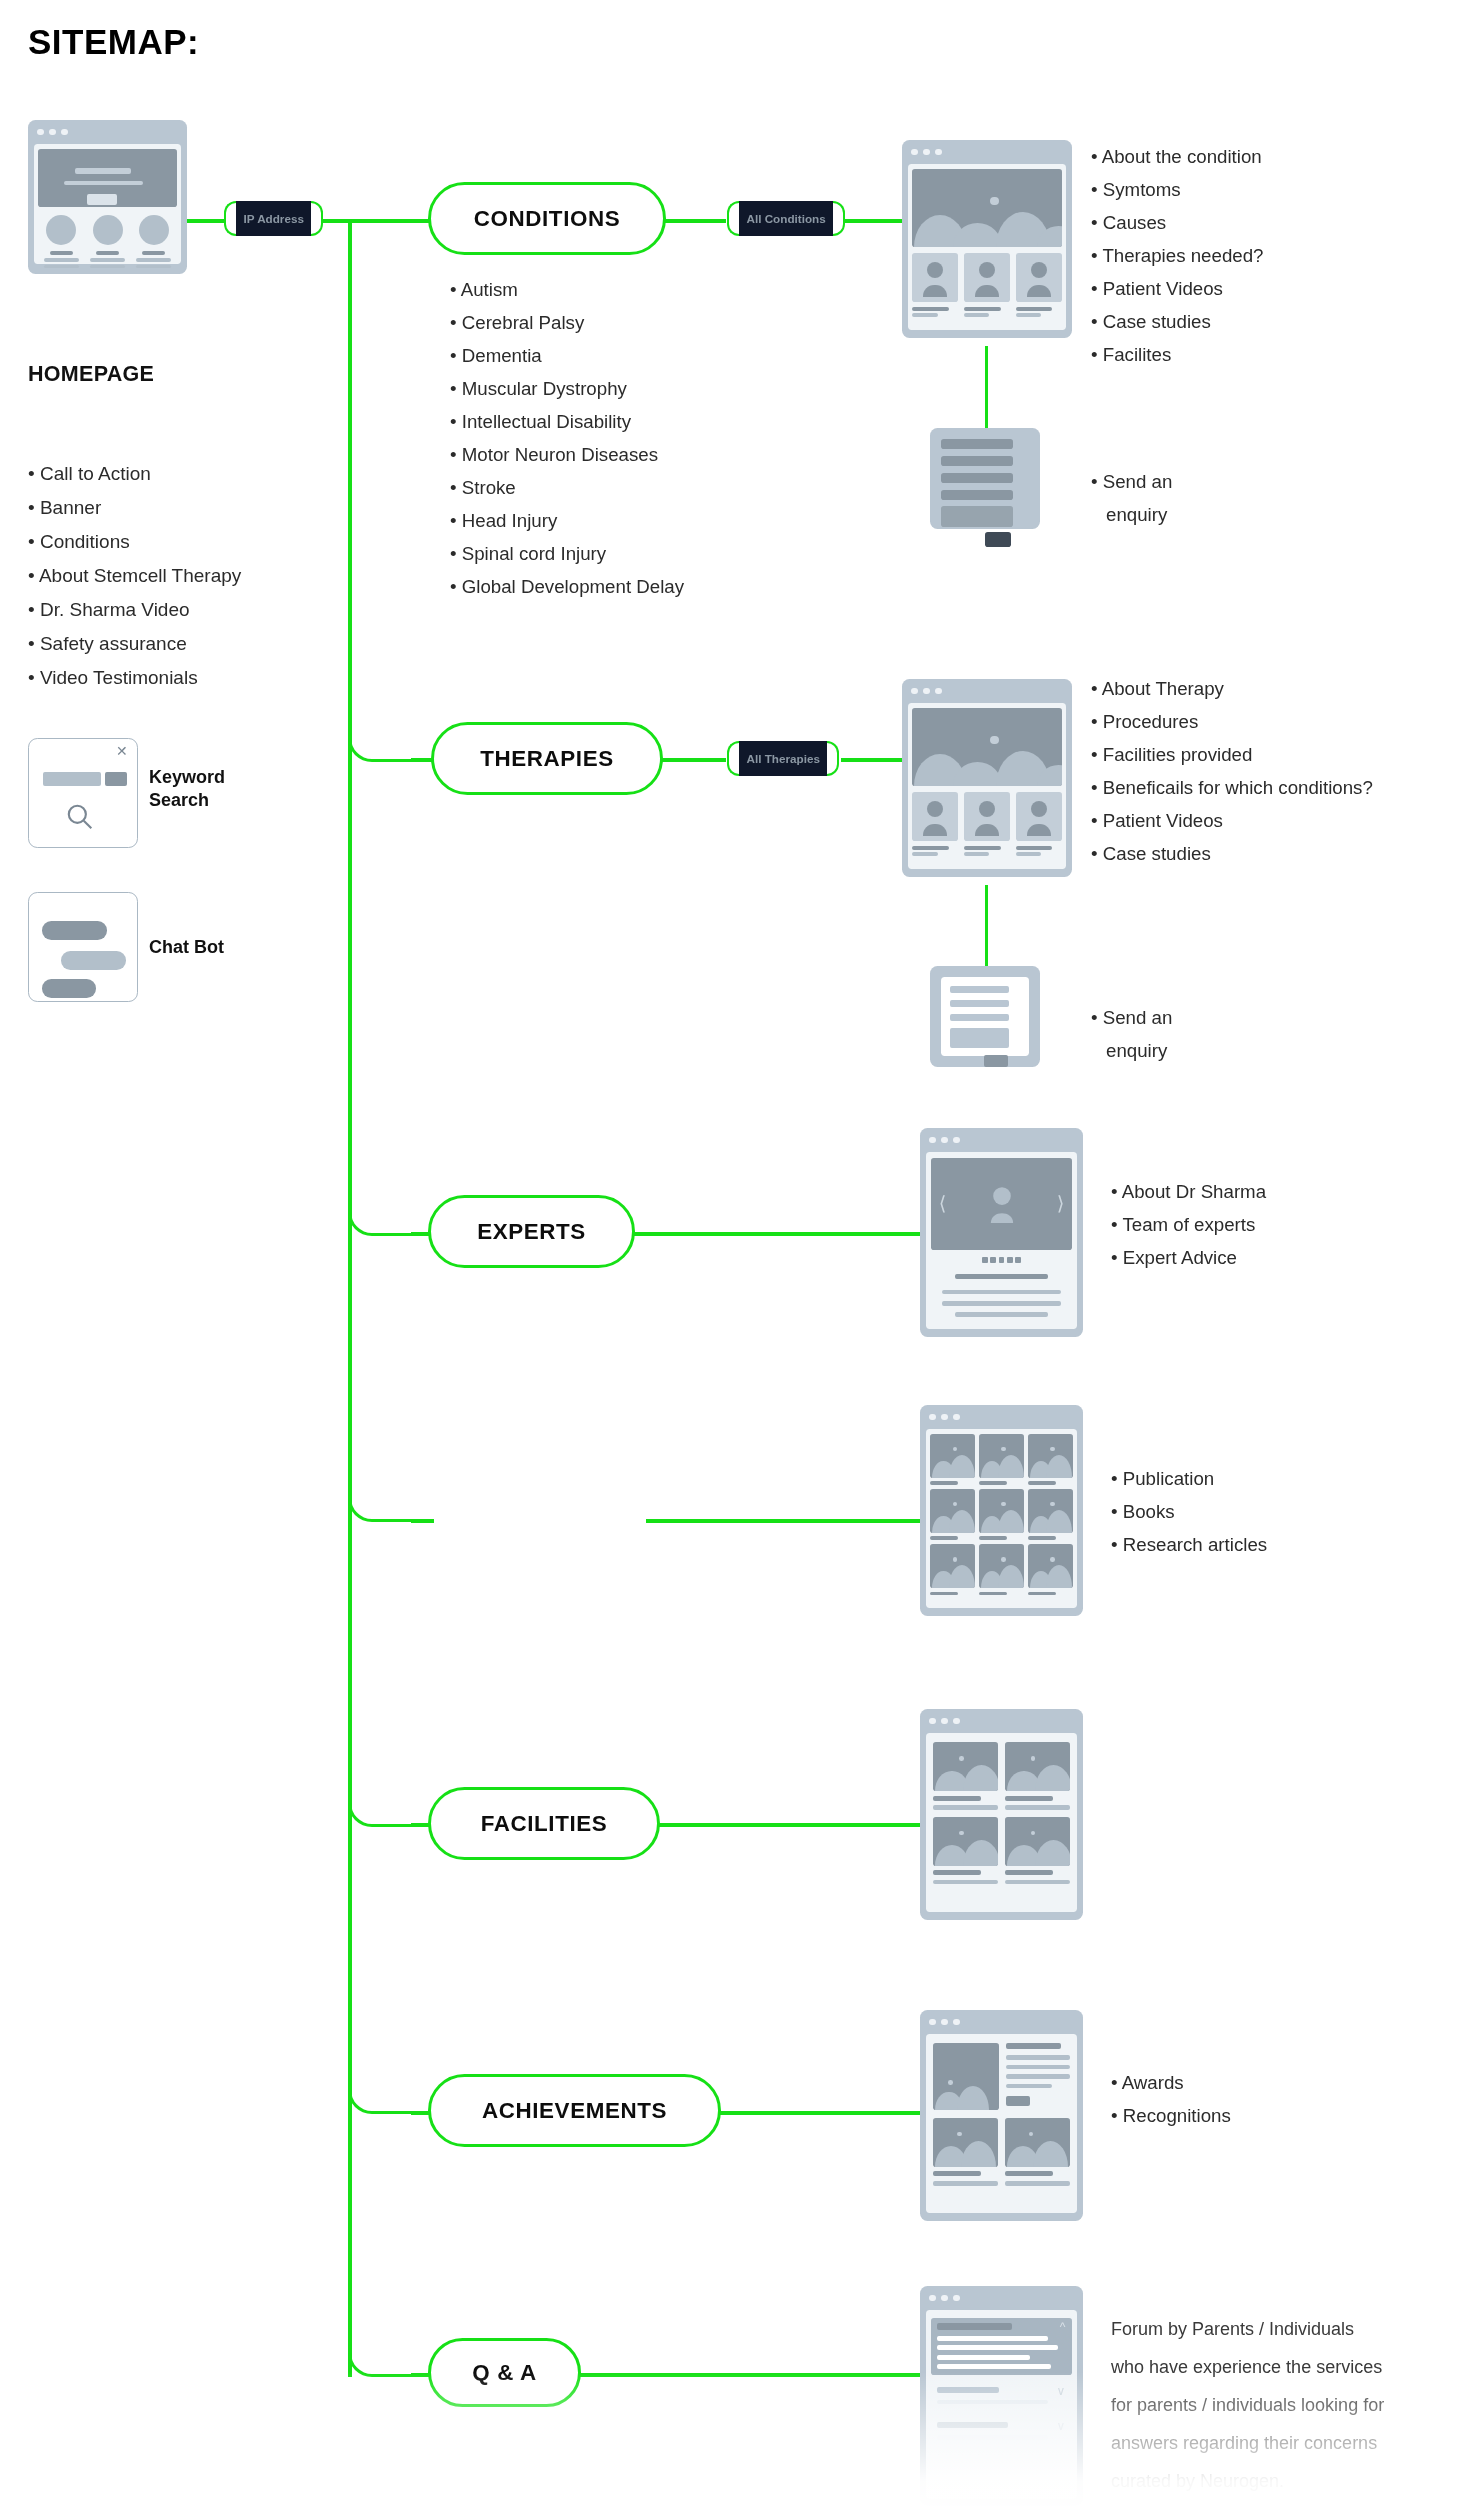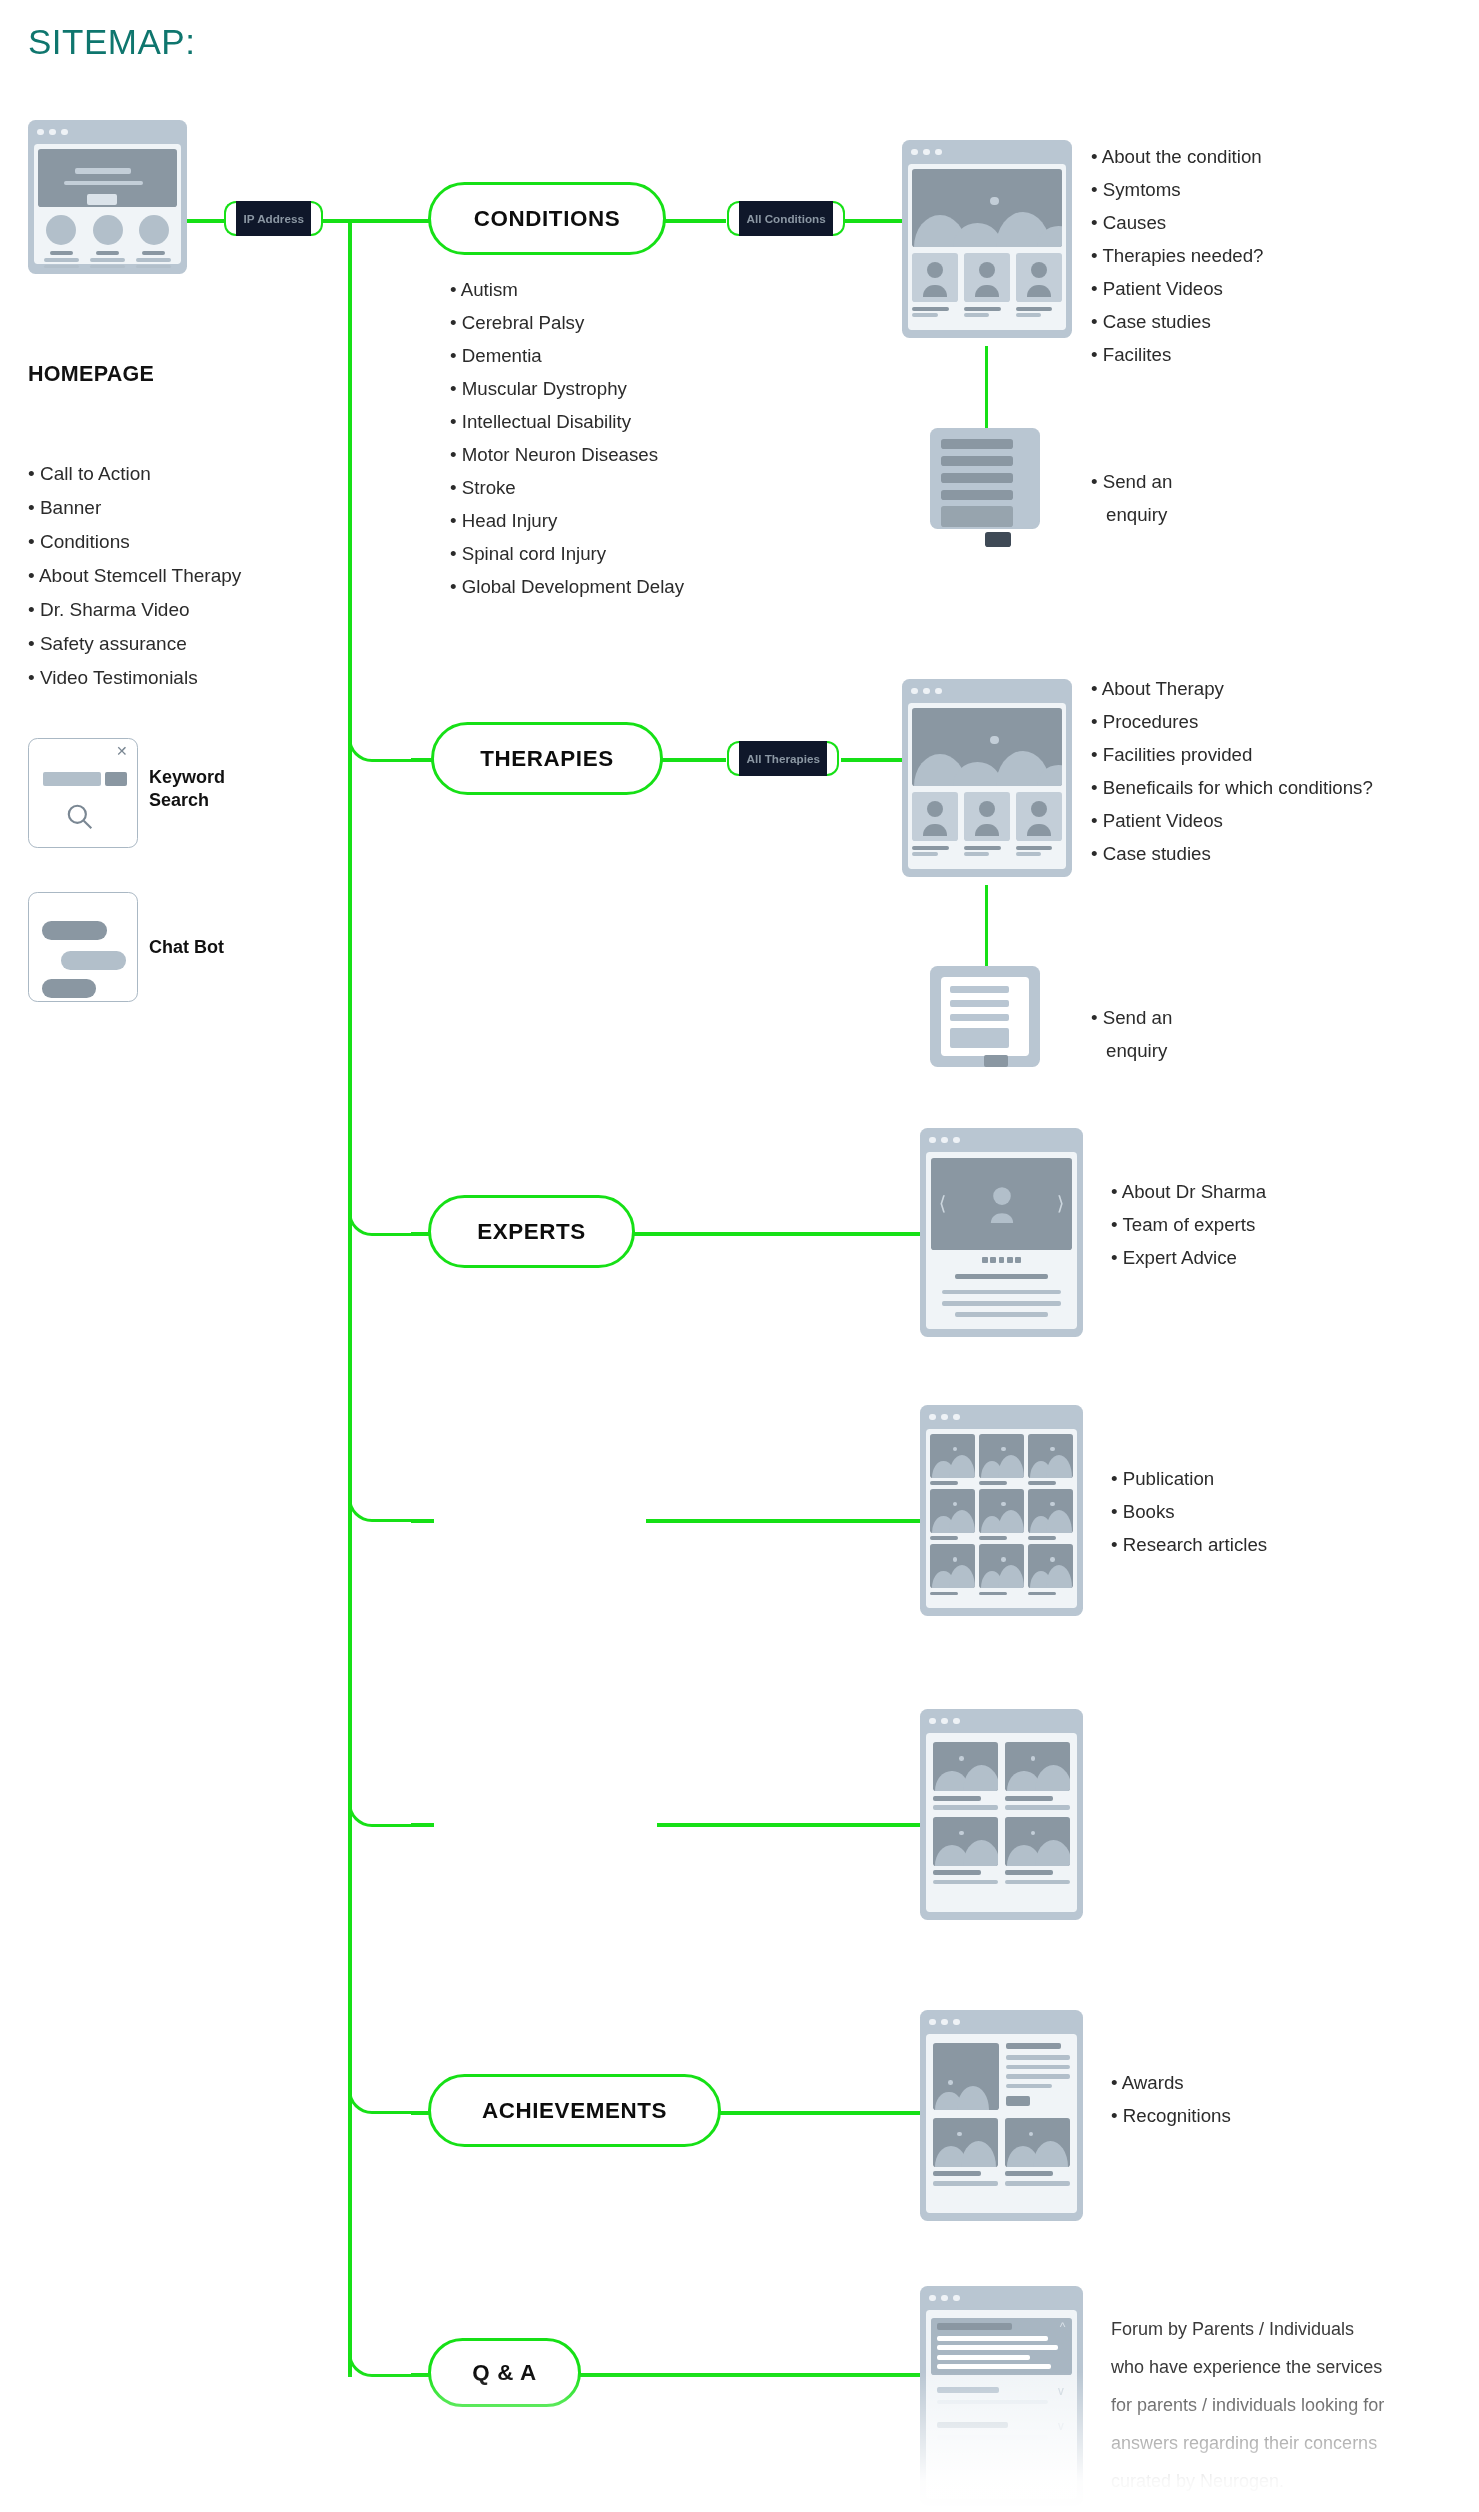--- a/index.html
+++ b/index.html
@@ -7,22 +7,22 @@
     width: 1479px; height: 2512px;
     background: #ffffff;
     font-family: "Liberation Sans", sans-serif;
     overflow: hidden;
   }
   #page { position: relative; width: 1479px; height: 2512px; }
 
   
   .title {
     position: absolute; left: 28px; top: 22.4px;
-    font-size: 35px; font-weight: 400; letter-spacing: 0.5px;
-    color: #0f766e;
+    font-size: 35px; font-weight: 700; letter-spacing: 0.5px;
+    color: #000000;
   }
 
   
   .bul { font-size: 19px; color: #2b2b2b; font-weight: 400; line-height: 34px; white-space: nowrap; }
   .bul-sm { font-size: 18.7px; color: #2b2b2b; line-height: 33px; white-space: nowrap; }
   .sec-head { font-size: 21.5px; font-weight: 700; color: #111; letter-spacing: 0.3px; }
 
   
   .gline { position: absolute; background: #16e016; }
   .hline { height: 3.7px; }
@@ -229,20 +229,21 @@
     <span class="bk r"></span>
   </div>
 
   <div class="pill" style="left:428px;top:182px;width:238px;height:73px;">CONDITIONS</div>
 
   <div class="pill" style="left:431px;top:722px;width:232px;height:73px;">THERAPIES</div>
 
   <div class="pill" style="left:428px;top:1195px;width:207px;height:73px;">EXPERTS</div>
 
 
+  <div class="pill" style="left:428px;top:1787px;width:232px;height:73px;">FACILITIES</div>
 
   <div class="pill" style="left:428px;top:2074px;width:293px;height:73px;">ACHIEVEMENTS</div>
 
   <div class="pill" style="left:428px;top:2338px;width:153px;height:69px;">Q &amp; A</div>
 
   <div style="position:absolute;left:450px;top:273px;">
     <div class="bul-sm">• <span>Autism</span></div>
     <div class="bul-sm">• <span>Cerebral Palsy</span></div>
     <div class="bul-sm">• <span>Dementia</span></div>
     <div class="bul-sm">• <span>Muscular Dystrophy</span></div>

